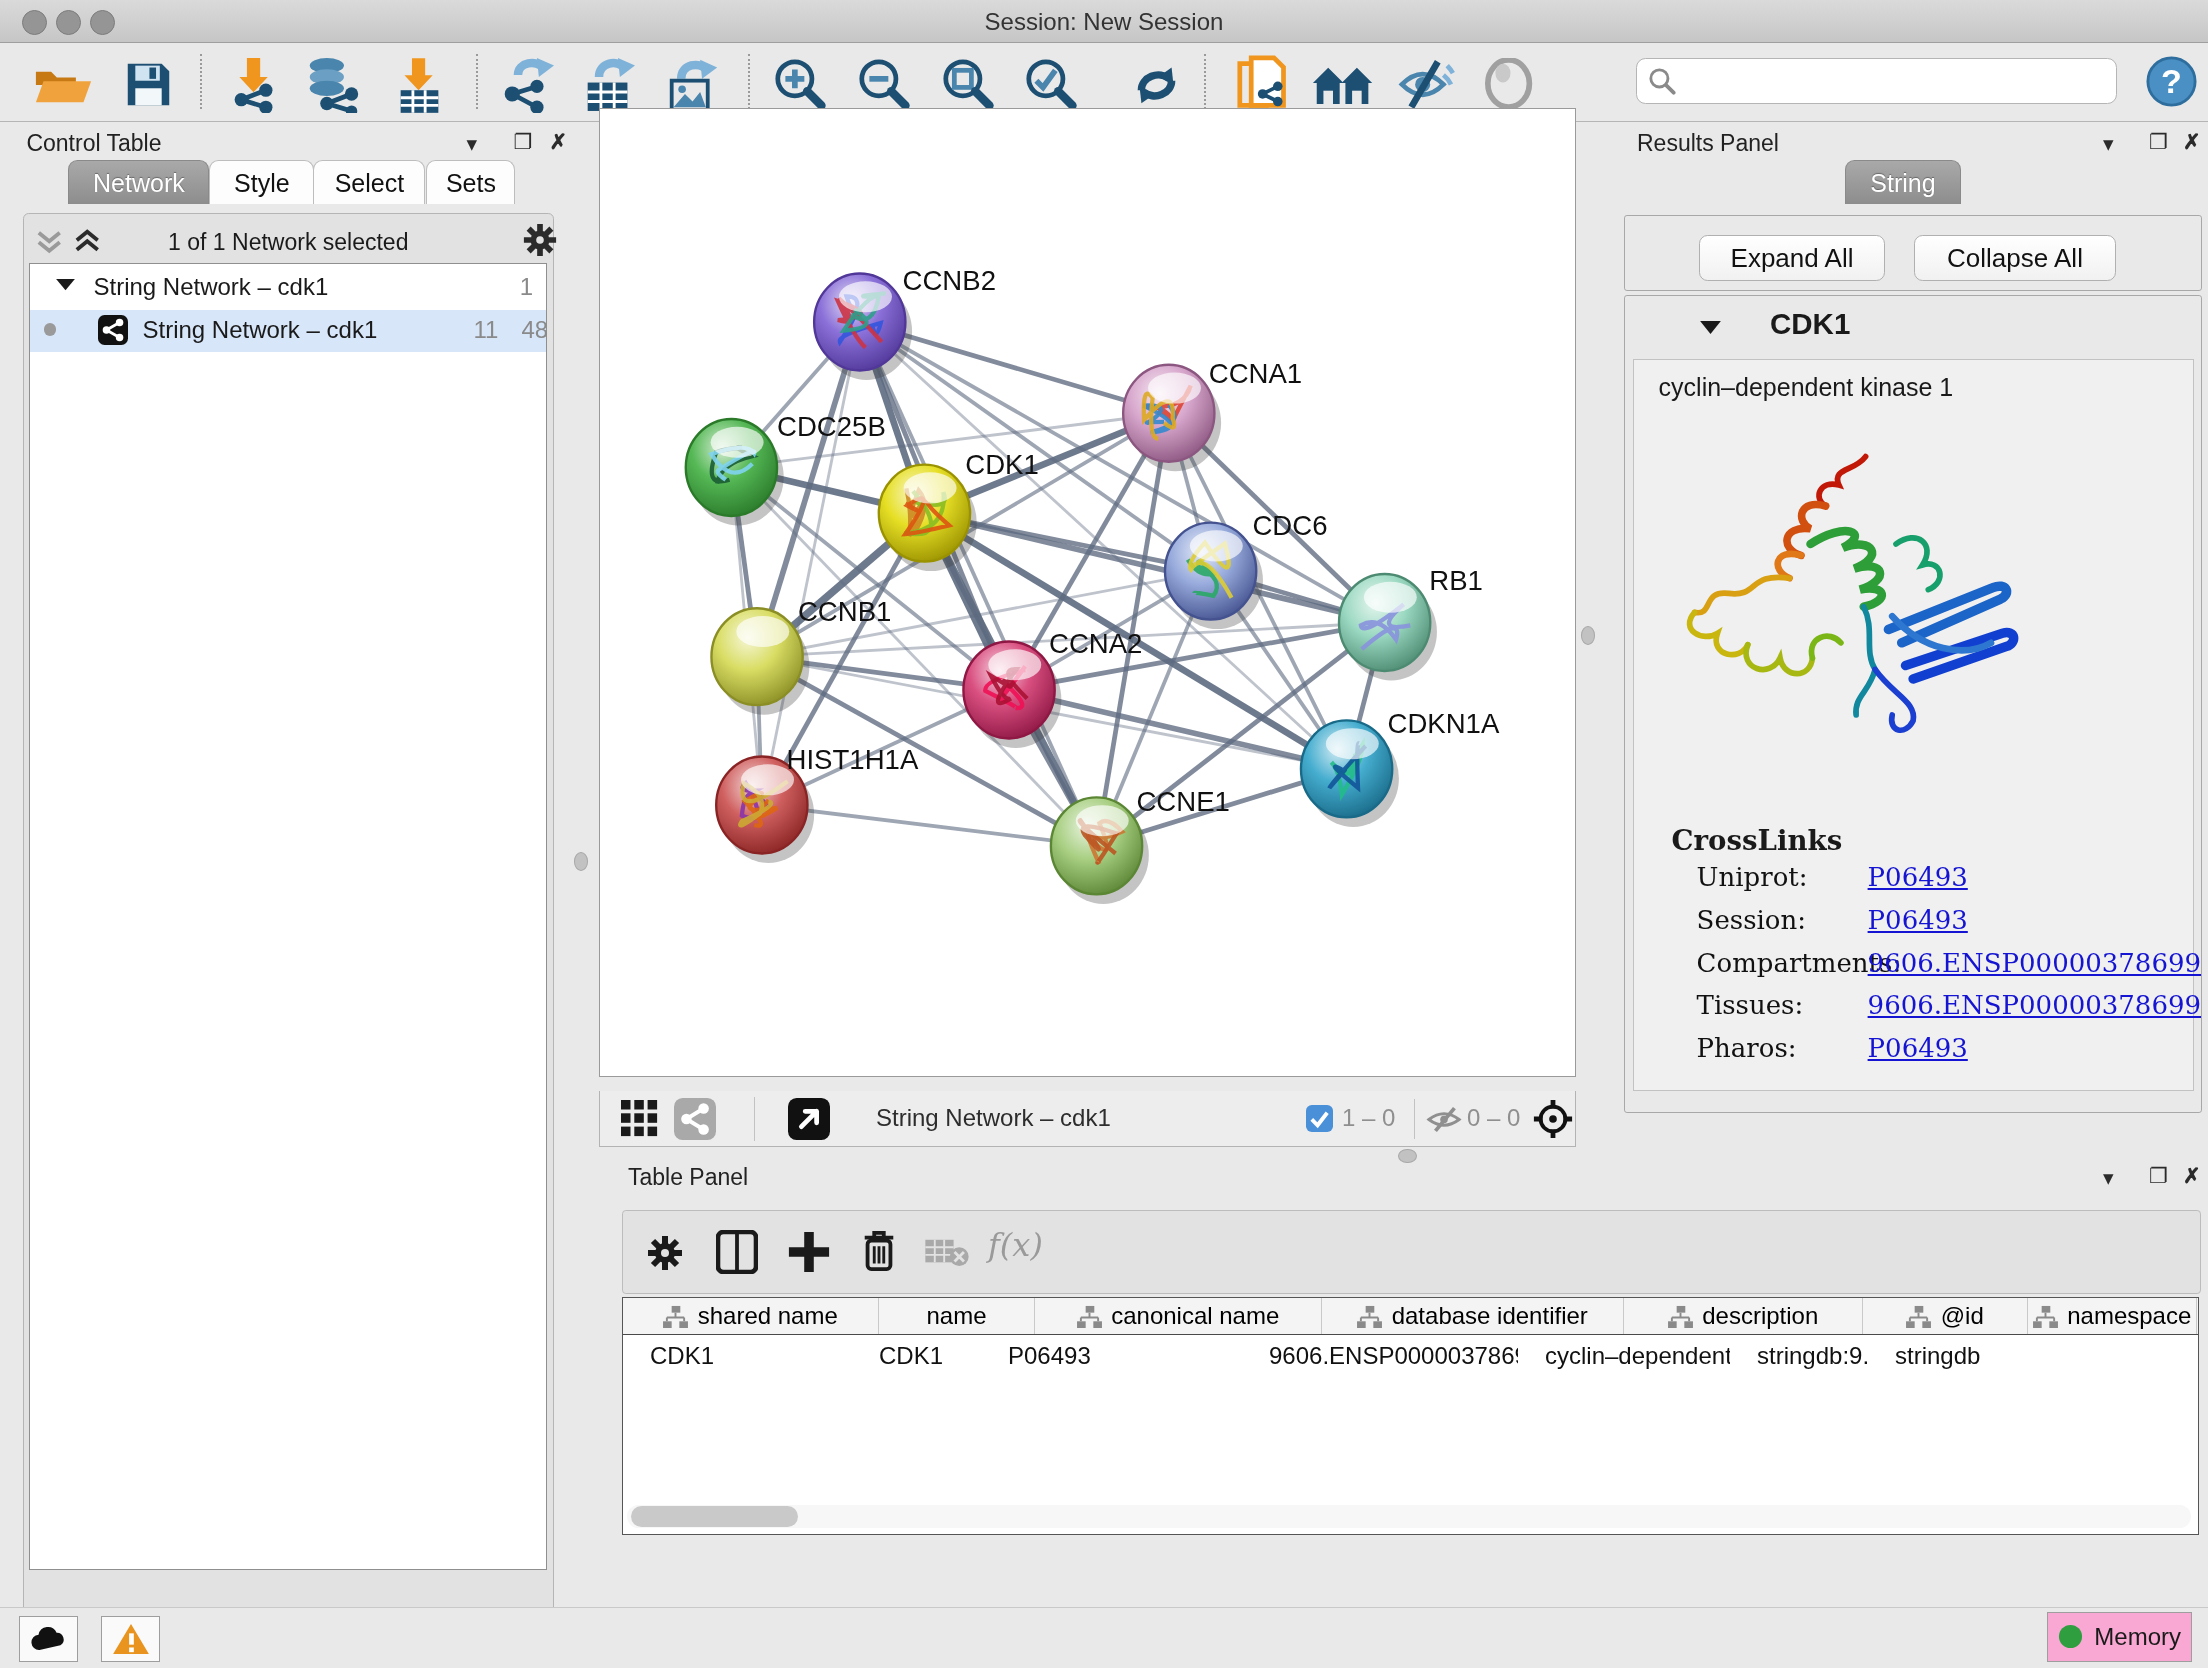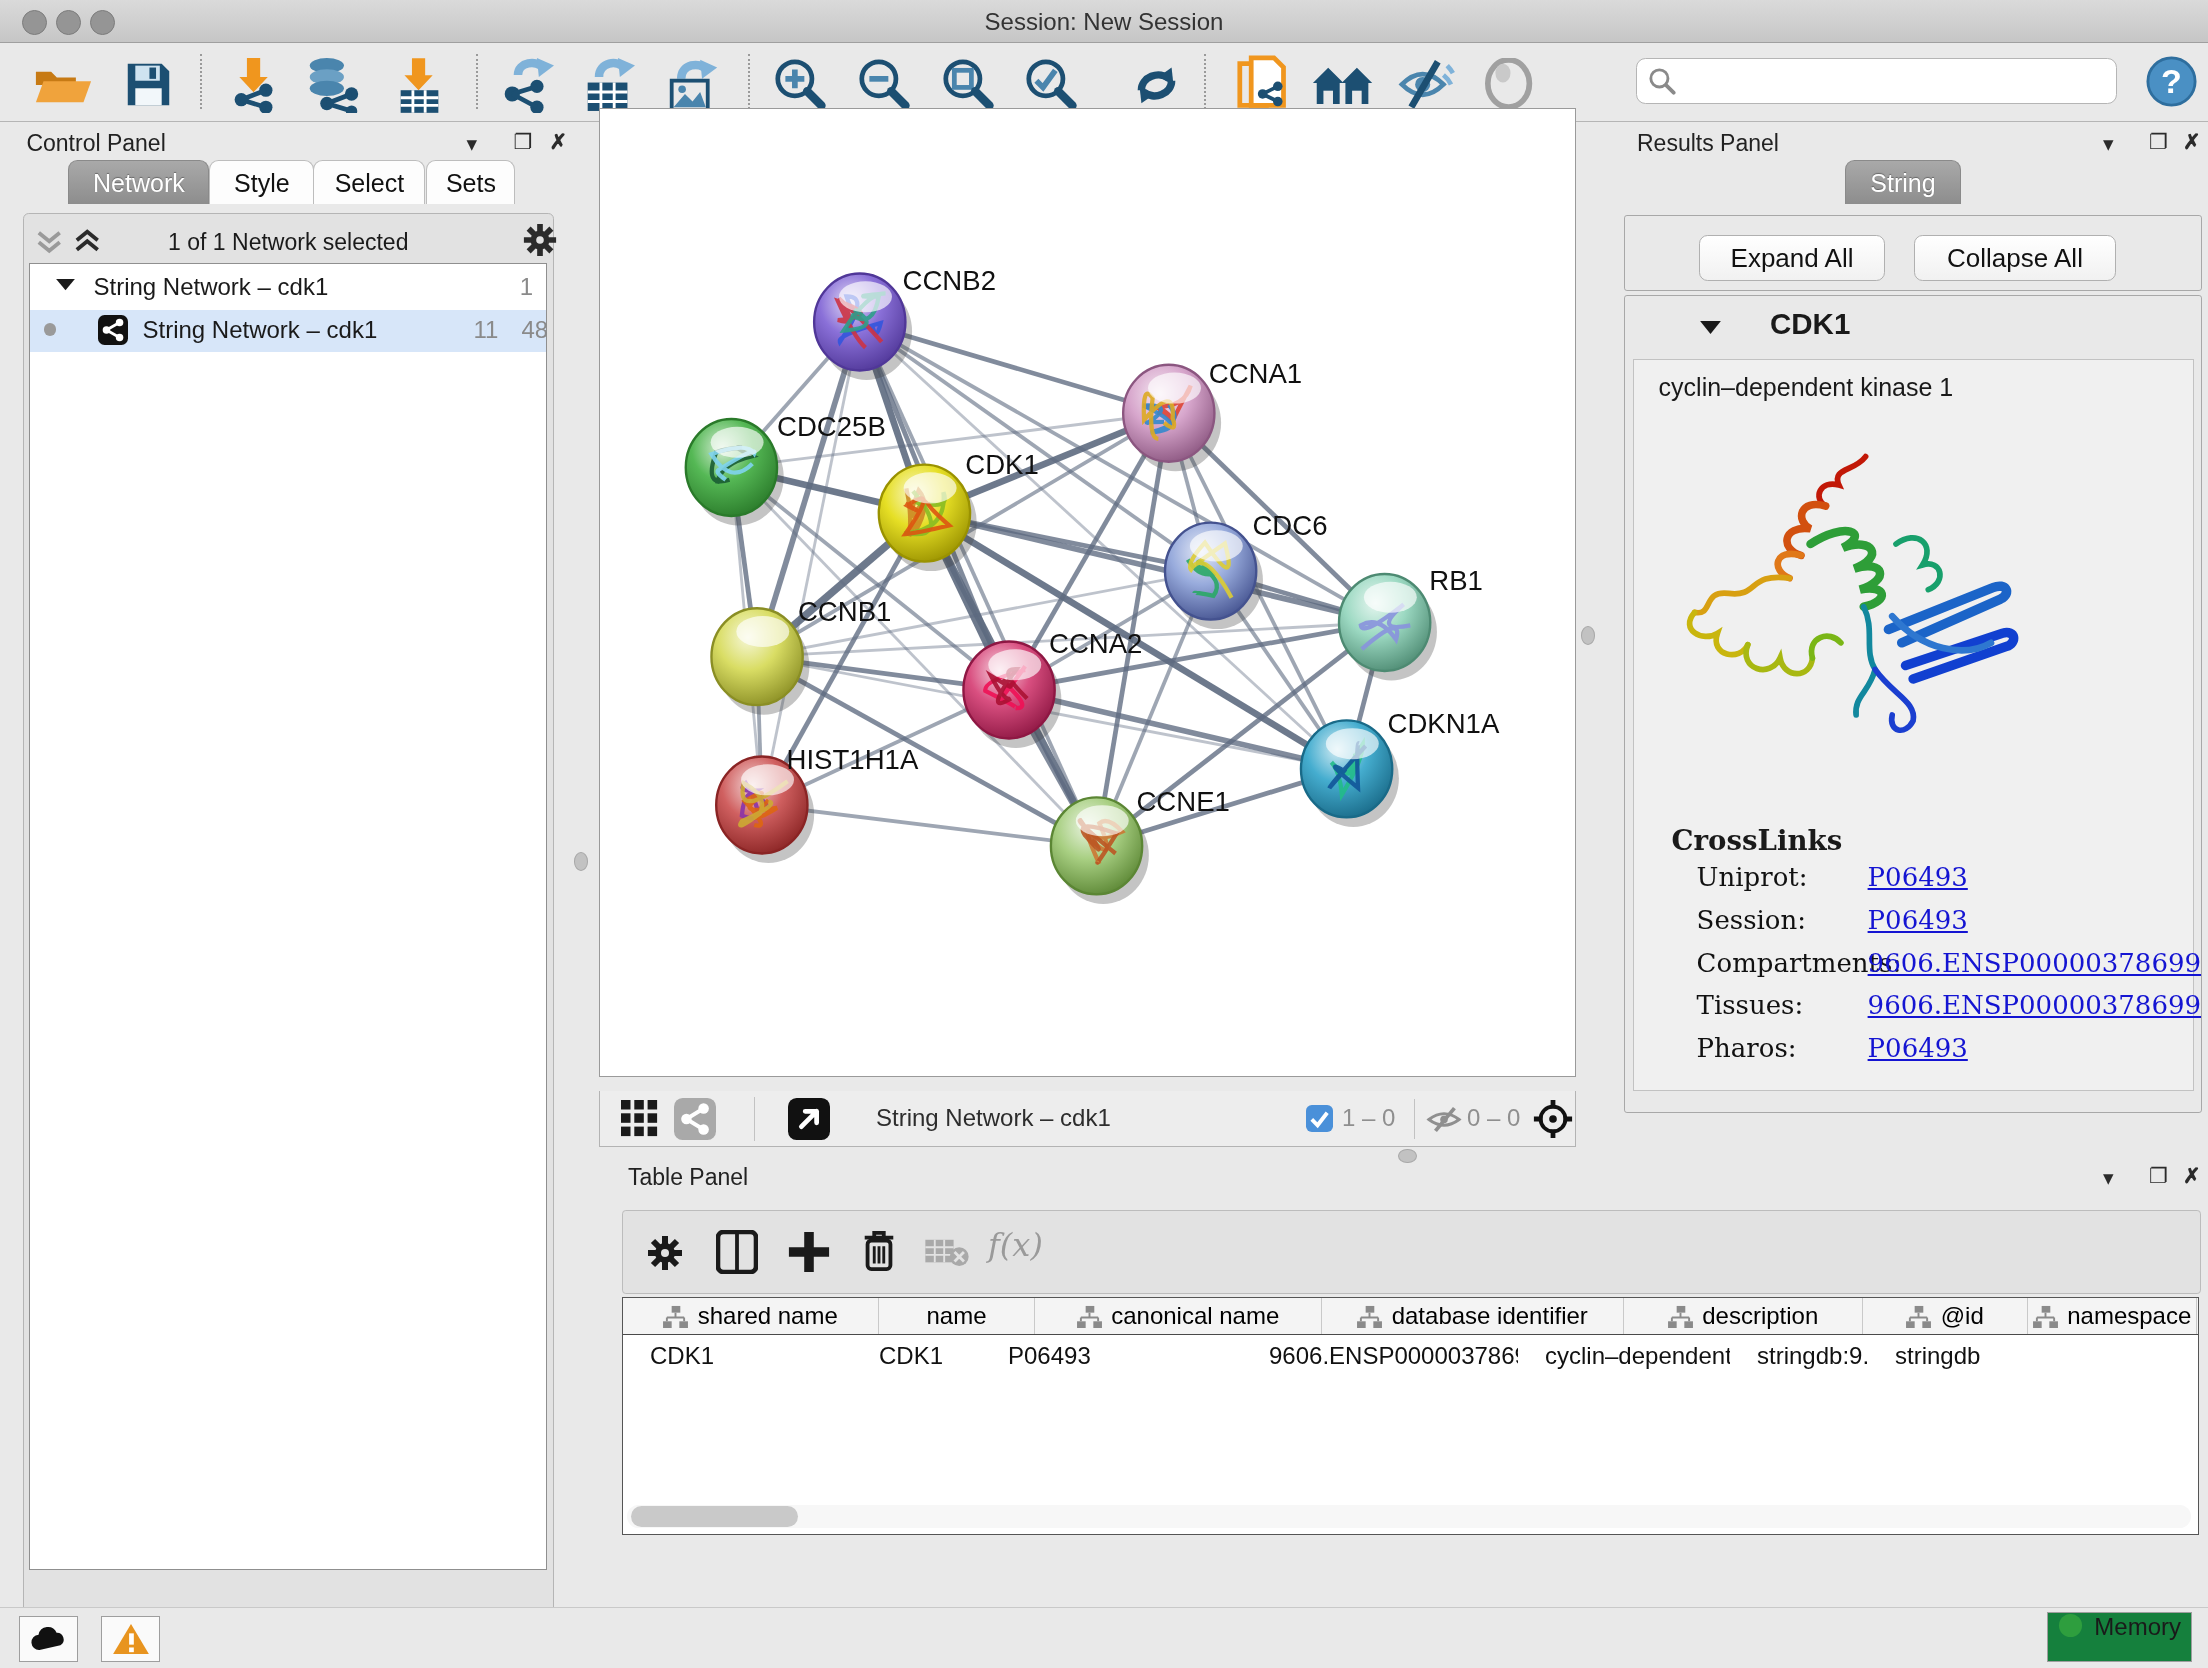--- a/index.html
+++ b/index.html
@@ -67,22 +67,22 @@
       align-items:center;overflow:hidden;white-space:nowrap;}
   #tp-row{position:absolute;left:0;top:38px;width:100%;height:40px;display:flex;}
   #hscroll{position:absolute;left:3.8px;bottom:5.7px;width:1564px;height:23px;background:#f7f7f7;
     border-radius:11.4px;}
   #hthumb{position:absolute;left:3.8px;top:1px;width:167px;height:21px;background:#c9c9c9;border-radius:10.5px;}
   .splitdot{position:absolute;background:#c2c2c2;border:1px solid #a8a8a8;border-radius:50%;}
   
   #statusbar{left:0;top:1607px;width:2208px;height:61px;background:#e9e9e9;border-top:1px solid #c9c9c9;}
   .statusbtn{position:absolute;top:7.6px;width:57px;height:44px;background:#fafafa;
     border:1.9px solid #9e9e9e;display:flex;align-items:center;justify-content:center;cursor:pointer;}
-  #memorybtn{position:absolute;top:3.8px;left:2047px;width:143px;height:48px;background:#15803d;
-    border:1.9px solid #9e9e9e;display:flex;justify-content:center;gap:11.4px;
+  #memorybtn{position:absolute;top:3.8px;left:2047px;width:143px;height:48px;background:#f9a8d4;
+    border:1.9px solid #9e9e9e;display:flex;align-items:center;justify-content:center;gap:11.4px;
     font-size:24px;cursor:pointer;}
   svg{display:block;}
 </style>
 </head>
 <body>
 
 <div id="app">
 
   <div id="titlebar" class="abs">
     <span class="windot" style="left:22px"></span>
@@ -250,21 +250,21 @@
     <span class="tbi" style="left:2146px;top:13.3px">
       <svg width="51" height="51" viewBox="0 0 54 54">
           <circle cx="27" cy="27" r="25" fill="#4a90c4"></circle>
           <circle cx="27" cy="27" r="25" fill="none" stroke="#2e6e9e" stroke-width="3"></circle>
           <text x="27" y="39" text-anchor="middle" font-size="36" font-family="Liberation Sans" font-weight="bold" fill="#fff">?</text>
         </svg>
     </span>
   </div>
 
   <div class="abs" style="left:11.4px;top:122px;width:552px;height:1465px;">
-    <span class="paneltitle abs" style="left:15px;top:7.6px">Control Panel</span>
+    <span class="paneltitle abs" style="left:15px;top:7.6px">Control Table</span>
     <span class="panelctl" style="left:455px;top:9.5px">▾</span>
     <span class="panelctl" style="left:502px;top:7.6px">❐</span>
     <span class="panelctl" style="left:538px;top:7.6px;font-weight:bold">✗</span>
 
     <div class="abs" style="left:0;top:38px;width:552px;height:45px">
       <span class="tab active" style="left:57px;width:141px">Network</span>
       <span class="tab" style="left:198px;width:105px">Style</span>
       <span class="tab" style="left:302px;width:112px">Select</span>
       <span class="tab" style="left:415px;width:89px">Sets</span>
     </div>

